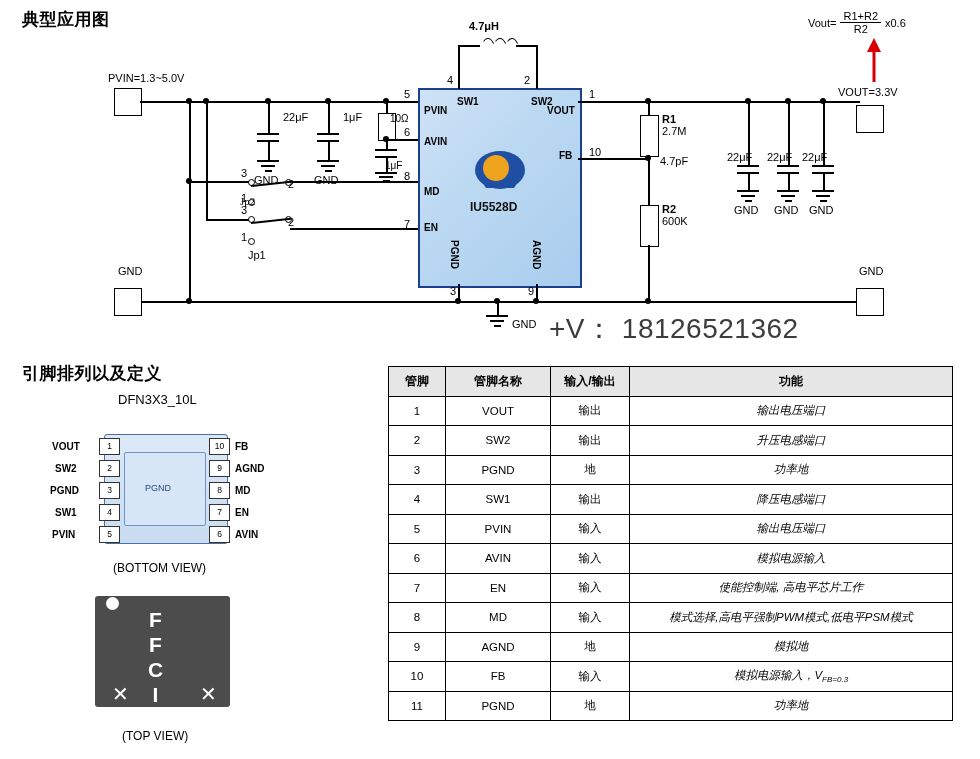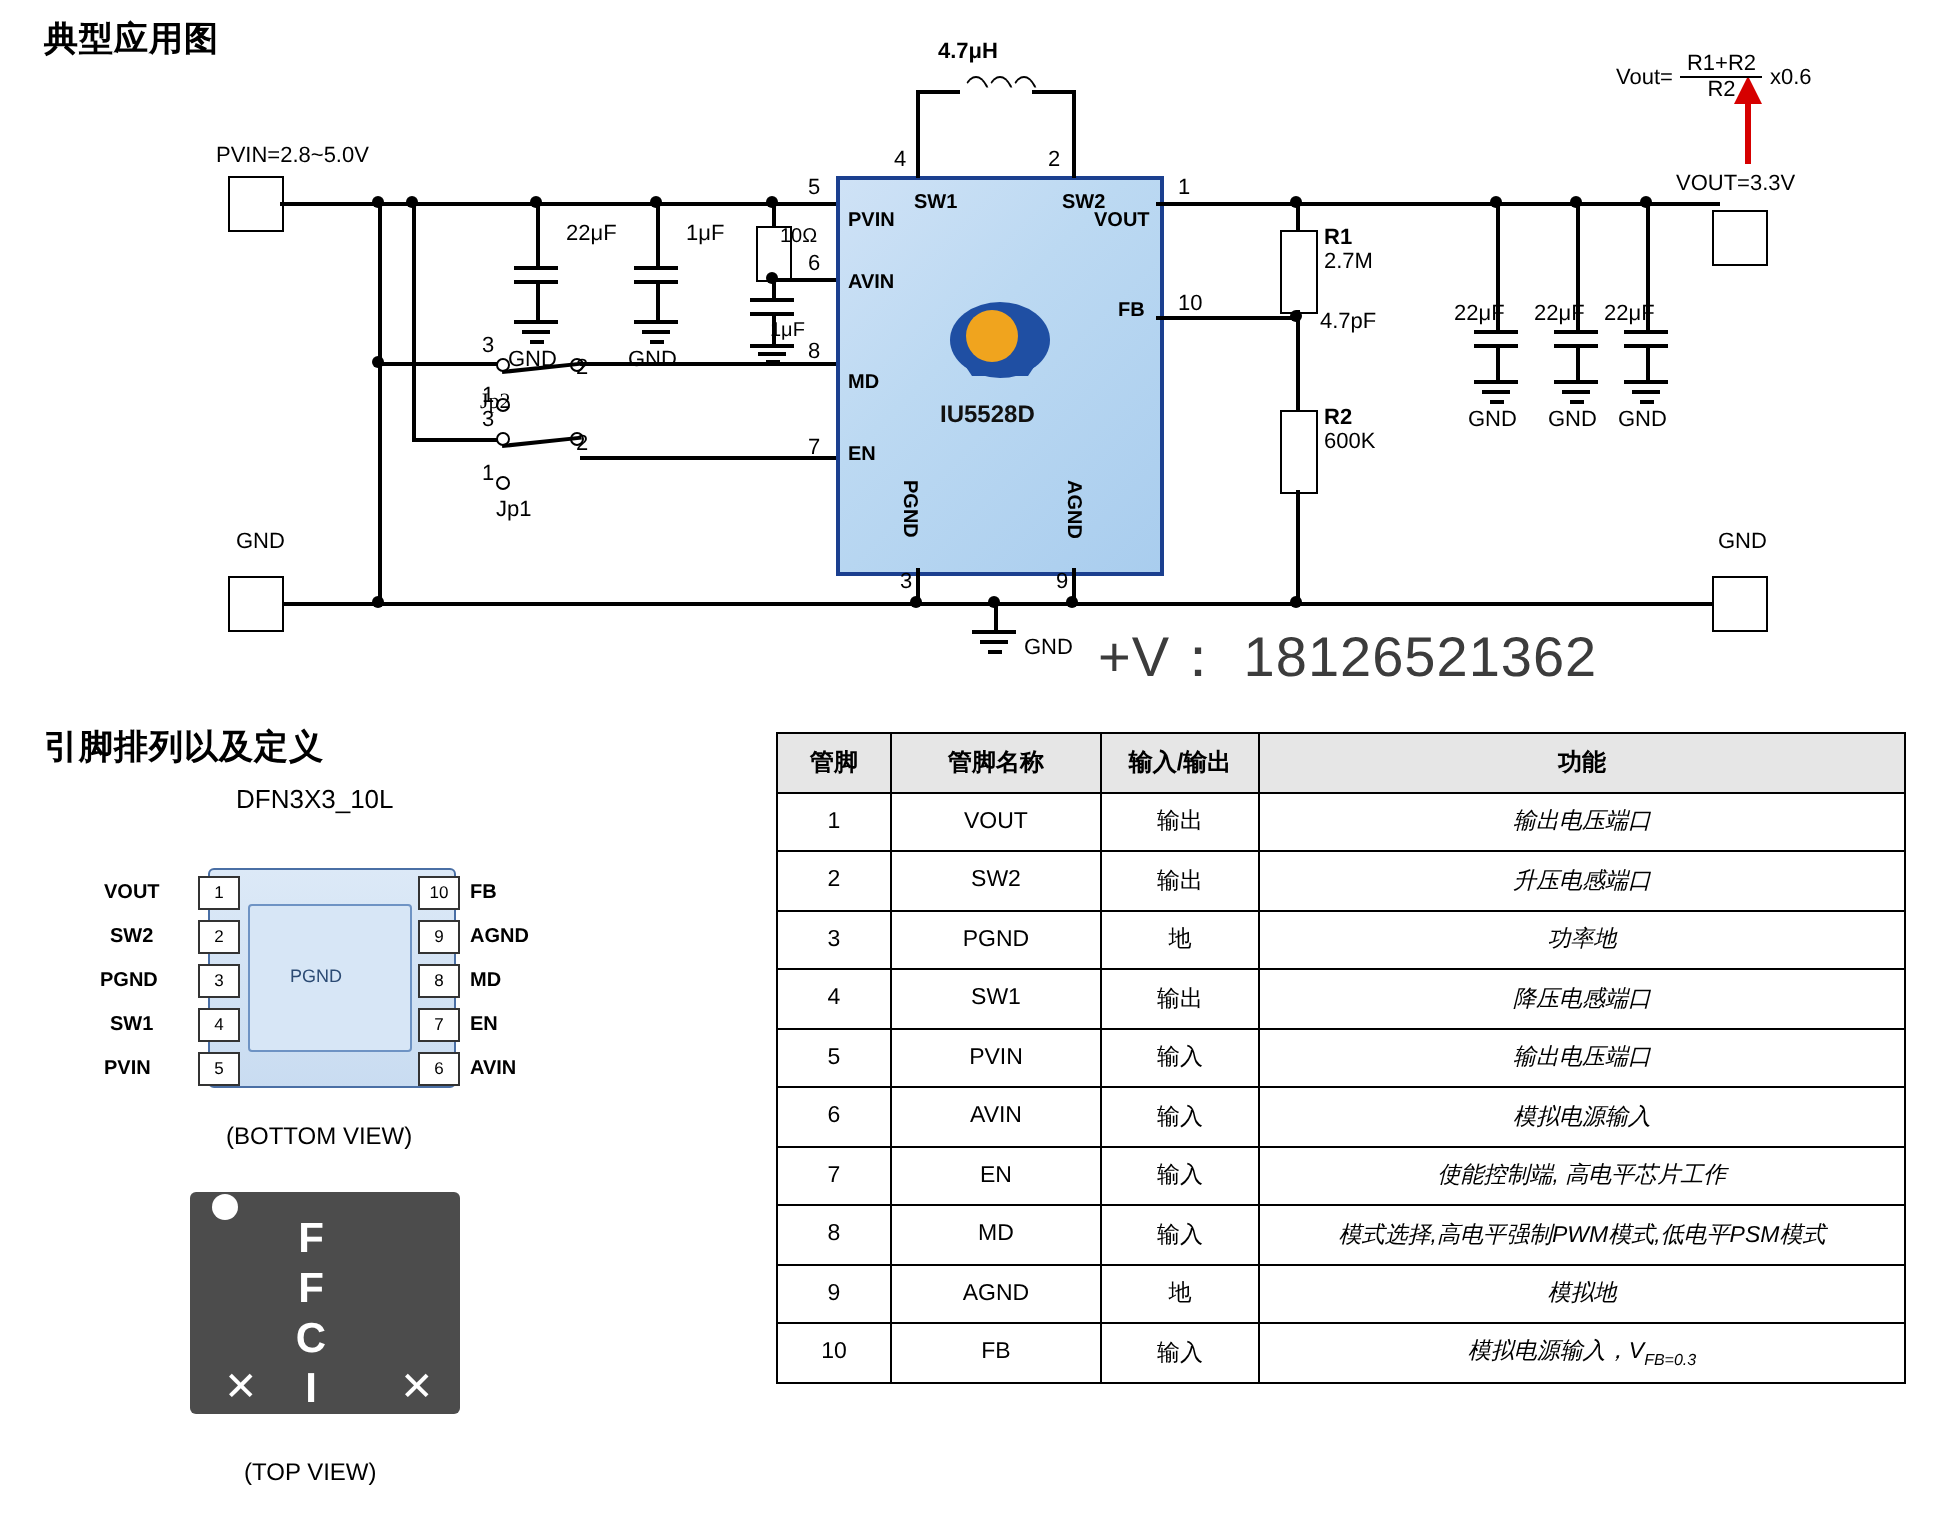--- a/index.html
+++ b/index.html
@@ -218,21 +218,21 @@
   <div class="wire-v" style="left:458px; top:45px; height:44px;"></div>
   <div class="wire-v" style="left:536px; top:45px; height:44px;"></div>
   <div class="wire-h" style="left:458px; top:45px; width:22px;"></div>
   <div class="wire-h" style="left:516px; top:45px; width:22px;"></div>
   <div class="ind-arc" style="left:480px; top:38px;"></div>
   <div class="ind-arc" style="left:492px; top:38px;"></div>
   <div class="ind-arc" style="left:504px; top:38px;"></div>
   <div class="lbl-b" style="left:469px; top:20px;">4.7μH</div>
 
   <div class="pad" style="left:114px; top:88px;"></div>
-  <div class="lbl" style="left:108px; top:72px;">PVIN=2.8~5.0V</div>
+  <div class="lbl" style="left:108px; top:72px;">PVIN=1.3~5.0V</div>
   <div class="wire-h" style="left:140px; top:101px; width:278px;"></div>
 
   <div class="wire-v" style="left:268px; top:101px; height:32px;"></div>
   <div class="cap-plate" style="left:257px; top:133px;"></div>
   <div class="cap-plate" style="left:257px; top:140px;"></div>
   <div class="wire-v" style="left:268px; top:140px; height:20px;"></div>
   <div class="lbl" style="left:283px; top:111px;">22μF</div>
   <div class="gnd-1" style="left:257px; top:160px;"></div>
   <div class="gnd-2" style="left:261px; top:165px;"></div>
   <div class="gnd-3" style="left:265px; top:170px;"></div>
@@ -366,21 +366,21 @@
 
   <div class="wire-v" style="left:497px; top:301px; height:14px;"></div>
   <div class="dot" style="left:494px; top:298px;"></div>
   <div class="gnd-1" style="left:486px; top:315px;"></div>
   <div class="gnd-2" style="left:490px; top:320px;"></div>
   <div class="gnd-3" style="left:494px; top:325px;"></div>
   <div class="lbl" style="left:512px; top:318px;">GND</div>
 
   <div class="abs" style="left:808px; top:10px; display:flex; align-items:center; font-size:11px;">
     <span>Vout=</span>
-    <span style="display:inline-block; margin:16px 4px; text-align:center;">
+    <span style="display:inline-block; margin:0 4px; text-align:center;">
       <span class="frac-top" style="display:block;">R1+R2</span>
       <span style="display:block;">R2</span>
     </span>
     <span>x0.6</span>
   </div>
 
   <div id="phone">+V： 18126521362</div>
 </div>
 
 <div>
@@ -485,14 +485,20 @@
       <td>AGND</td>
       <td>地</td>
       <td class="fn">模拟地</td>
     </tr>
     <tr>
       <td>10</td>
       <td>FB</td>
       <td>输入</td>
       <td class="fn"><span>模拟电源输入，V</span><sub>FB=0.3</sub></td>
     </tr>
+    <tr>
+      <td>11</td>
+      <td>PGND</td>
+      <td>地</td>
+      <td class="fn">功率地</td>
+    </tr>
   </tbody>
 </table>
 
 </body></html>

